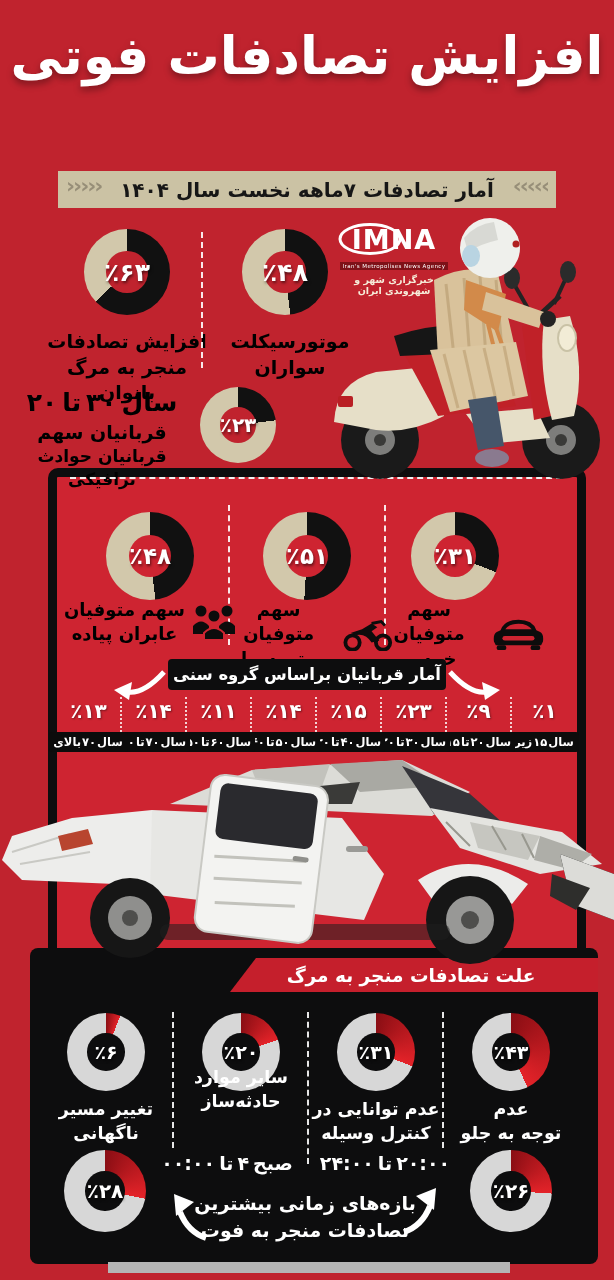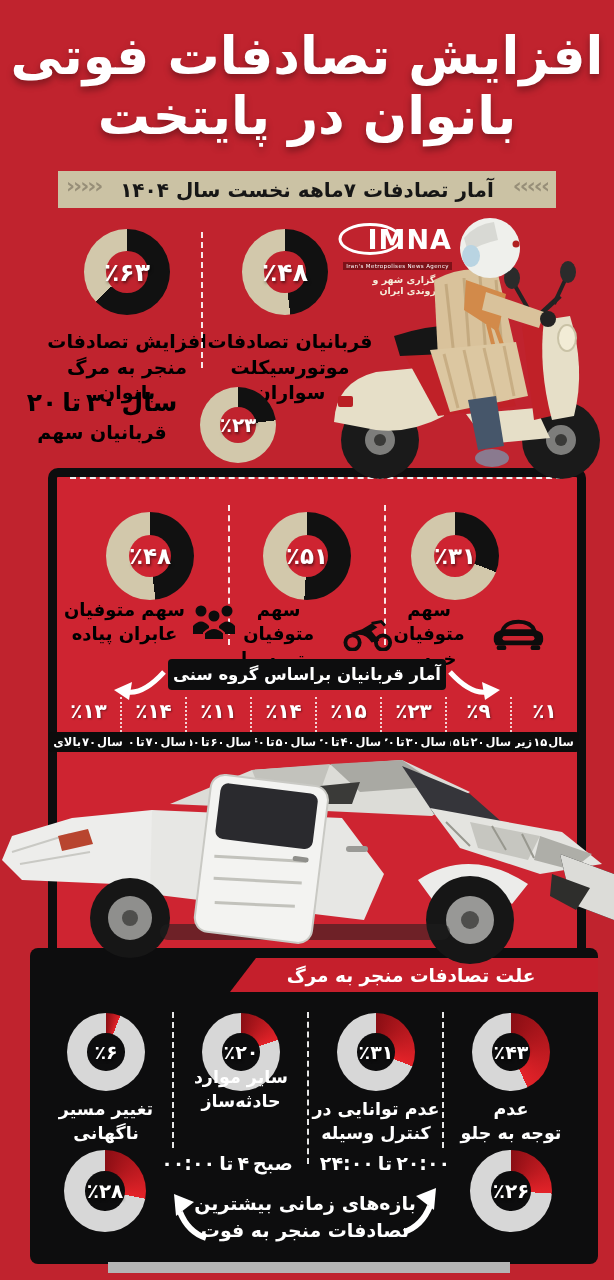--- a/index.html
+++ b/index.html
@@ -63,32 +63,31 @@
     display:flex;align-items:center;justify-content:center;
     color:#fff;font-size:18.5px;font-weight:800;direction:rtl;padding-right:6px;box-sizing:border-box;
   }
   .cause-lbl{position:absolute;width:130px;color:#fff;font-size:17.5px;font-weight:800;line-height:1.35;text-align:center;direction:rtl;z-index:12;}
   .tok-row{position:absolute;display:flex;direction:ltr;gap:4px;justify-content:center;color:#fff;font-size:19px;font-weight:800;z-index:12;}
   .note{position:absolute;color:#fff;font-size:19px;font-weight:800;line-height:1.4;text-align:center;direction:rtl;z-index:12;}
   .graybar{left:108px;top:1262px;width:402px;height:11px;background:#b5b5b5;z-index:14;}
   .z2{z-index:2;} .z5{z-index:5;} .z12{z-index:12;} .z30{z-index:30;}
   svg{display:block;}
   
-  .imna{left:336px;top:226px;width:116px;text-align:right;z-index:3;}
+  .imna{left:336px;top:226px;width:116px;text-align:center;z-index:3;}
   .imna .word{position:relative;color:#fff;font-size:27px;font-weight:800;letter-spacing:1px;line-height:1;}
   .imna .ring{position:absolute;left:2px;top:-3px;}
   .imna .en{font-size:5.5px;color:#fff;background:#7e1118;padding:1px 3px;display:inline-block;margin-top:2px;letter-spacing:.4px;}
   .imna .fa{font-size:9.5px;color:#f6ecd9;font-weight:700;margin-top:2px;direction:rtl;}
 </style>
 </head>
 <body>
 
 <div class="abs title">
   <div>افزایش تصادفات فوتی</div>
-  <div>بانوان در پایتخت</div>
 </div>
 
 <div class="abs subbar">
   <span class="chev" style="left:8px;">›››››</span>
   <span dir="rtl">آمار تصادفات ۷ماهه نخست سال ۱۴۰۴</span>
   <span class="chev" style="right:8px;">‹‹‹‹‹</span>
 </div>
 
 <div class="abs donut z2" style="left: 84px; top: 229px; width: 86px; height: 86px; --hole: #c0232e; background: conic-gradient(rgb(17, 17, 17) 0%, rgb(17, 17, 17) 63%, rgb(210, 200, 171) 63%, rgb(210, 200, 171) 100%);">
   <div class="hole"></div>
@@ -99,21 +98,20 @@
   <div>منجر به مرگ بانوان</div>
 </div>
 
 <div class="abs dash-v z2" style="left:201px;top:232px;height:136px;"></div>
 
 <div class="abs donut z2" style="left: 242px; top: 229px; width: 86px; height: 86px; --hole: #c0232e; background: conic-gradient(rgb(17, 17, 17) 0%, rgb(17, 17, 17) 48%, rgb(210, 200, 171) 48%, rgb(210, 200, 171) 100%);">
   <div class="hole"></div>
   <div class="pct pct-lg">٪۴۸</div>
 </div>
 <div class="abs lbl z2" style="left:200px;top:329px;width:180px;font-size:19px;">
-  <div>قربانیان تصادفات</div>
   <div>موتورسیکلت سواران</div>
 </div>
 
 <div class="abs imna">
   <div class="word">
     <svg class="ring" width="64" height="33" viewBox="0 0 64 33">
       <ellipse cx="32" cy="16" rx="30" ry="14.5" fill="none" stroke="#ffffff" stroke-width="3"></ellipse>
     </svg>
     <span>IMNA</span>
   </div>
@@ -126,20 +124,21 @@
   <div class="pct pct-sm">٪۲۳</div>
 </div>
 <div class="abs lbl z2" style="left:6px;top:386px;width:192px;">
   <div style="display:flex;direction:ltr;justify-content:center;gap:5px;font-size:25px;font-weight:800;">
     <span>۲۰</span>
     <span>تا</span>
     <span>۳۰</span>
     <span>سال</span>
   </div>
   <div style="font-size:19px;">قربانیان سهم</div>
+  <div style="font-size:17px;">قربانیان حوادث ترافیکی</div>
 </div>
 
 <svg class="abs z5" style="left:318px;top:200px;" width="296" height="284" viewBox="0 0 296 284">
 
   <circle cx="62" cy="240" r="39" fill="#1a1a1a"></circle>
     <circle cx="62" cy="240" r="15" fill="#7d7d7b"></circle>
     <circle cx="62" cy="240" r="6" fill="#3a3a38"></circle>
   <circle cx="243" cy="240" r="39" fill="#1a1a1a"></circle>
     <circle cx="243" cy="240" r="15" fill="#7d7d7b"></circle>
     <circle cx="243" cy="240" r="6" fill="#3a3a38"></circle>

